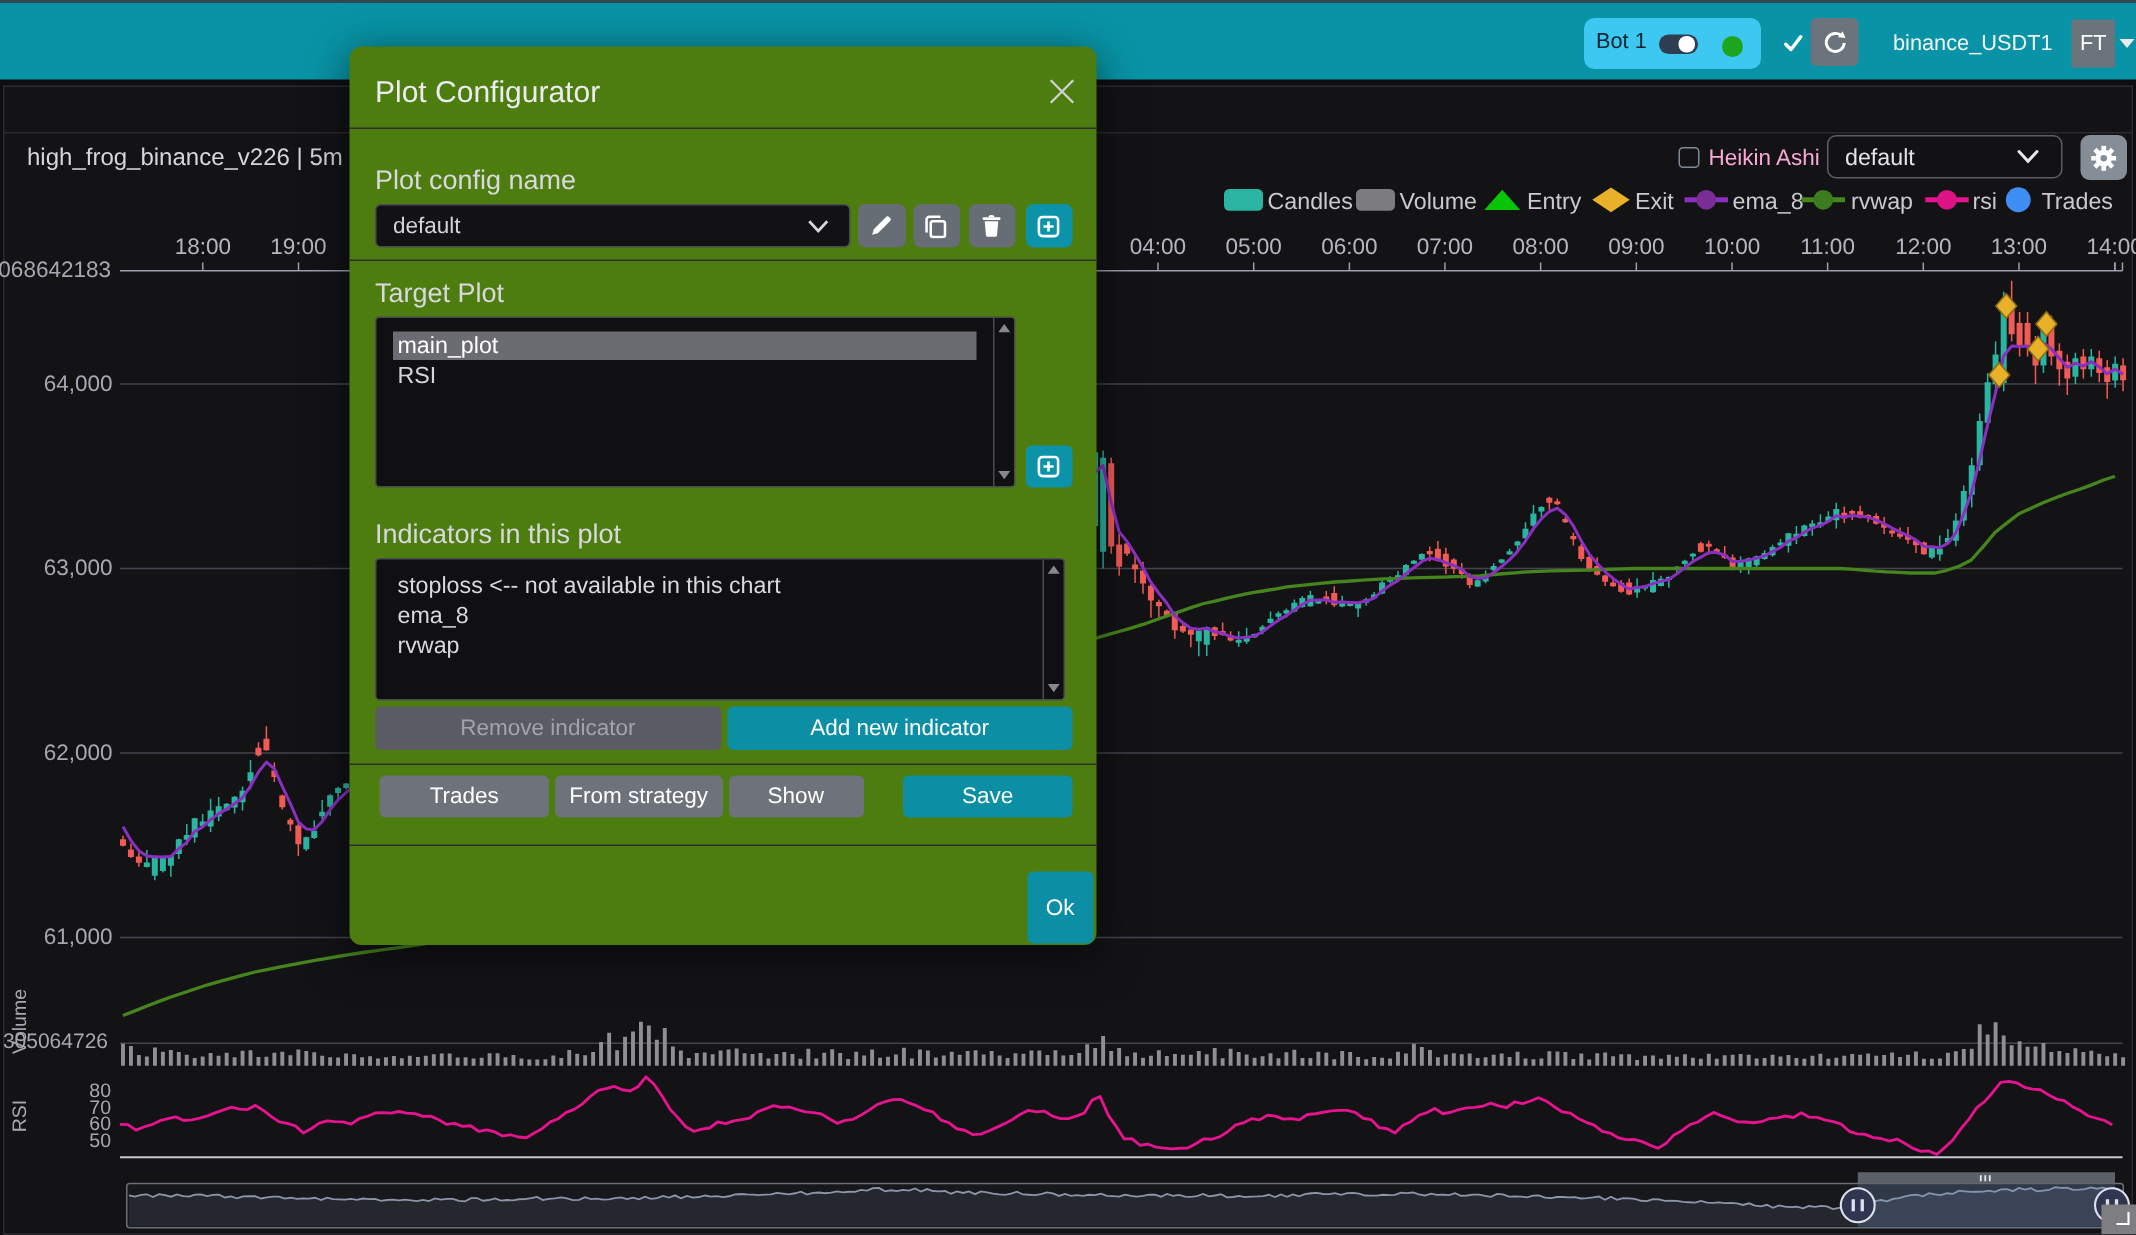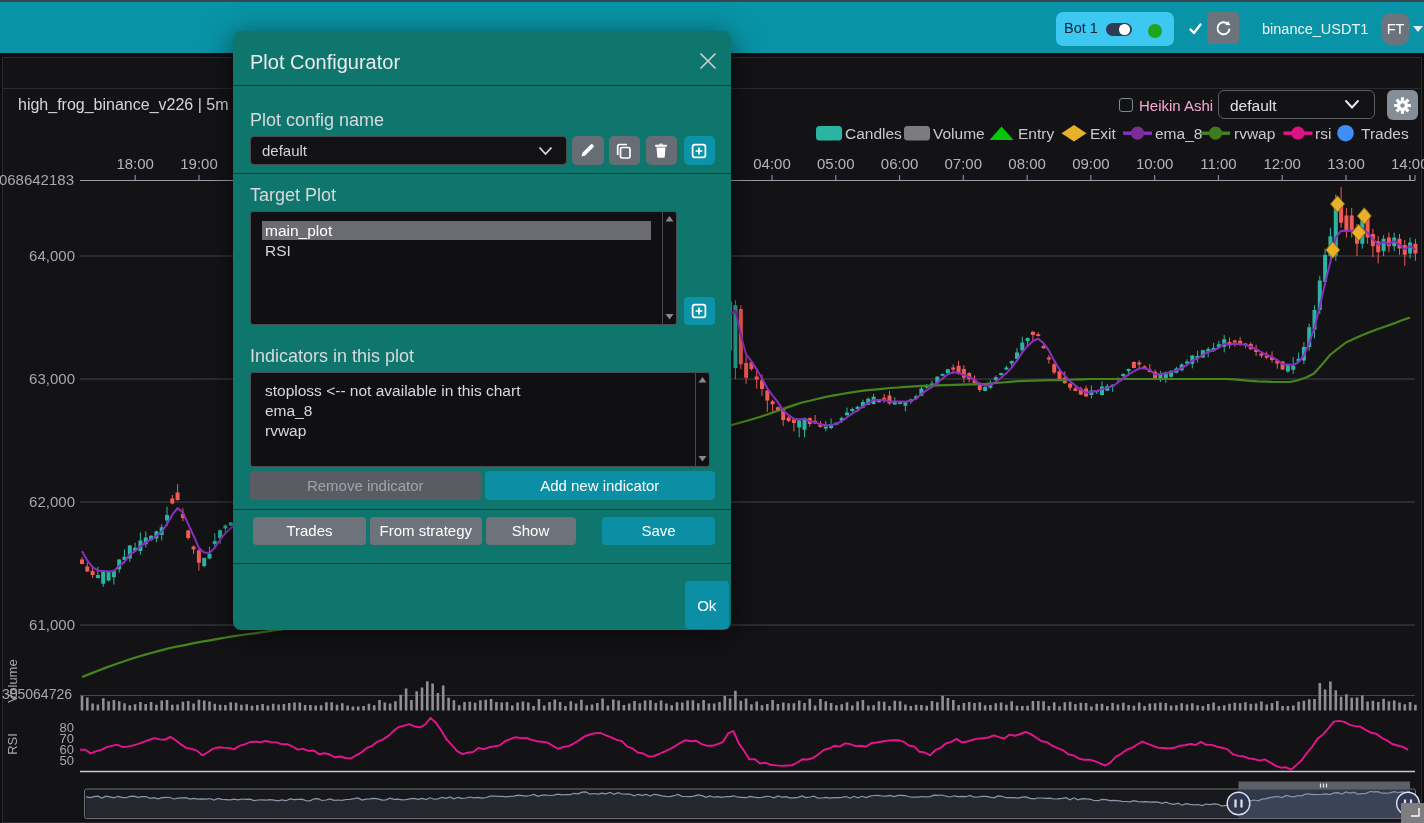--- a/index.html
+++ b/index.html
@@ -3,21 +3,21 @@
 <style>
 *{margin:0;padding:0;box-sizing:border-box}
 html,body{width:1424px;height:823px;overflow:hidden;background:#0e0e10;font-family:"Liberation Sans",sans-serif}
 #nav{position:absolute;left:0;top:0;width:1424px;height:53px;background:#0894a6;z-index:10;border-top:2px solid #37474f}
 #card{position:absolute;left:2px;top:57px;width:1420px;height:766px;background:#131316;border:1px solid #2a2a2f;z-index:1}
 #carddiv{position:absolute;left:2px;top:88px;width:1420px;height:1px;background:#2a2a2f;z-index:3}
 .abs{position:absolute}
 .btn{display:flex;align-items:center;justify-content:center;border-radius:4px;font-size:15px;color:#fff}
 .teal{background:#0c8fa5}
 .gray{background:#6e737b}
-#modal{position:absolute;left:233px;top:31px;width:498px;height:599px;background:#0f766e;border-radius:8px;
+#modal{position:absolute;left:233px;top:31px;width:498px;height:599px;background:#4d7c0f;border-radius:8px;
  z-index:20;box-shadow:0 6px 30px rgba(0,0,0,.55);color:#dcdce0}
 .mlabel{font-size:18px;color:#d9d9dd}
 .hr{position:absolute;left:0;width:498px;height:1px;background:#2e2e31}
 .lbox{position:absolute;background:#101013;border:1px solid #4a4a52;border-radius:3px}
 .sbar{position:absolute;right:0;top:0;bottom:0;width:14px;border-left:1px solid #4a4a52}
 .icbtn{position:absolute;width:31.5px;height:29px;border-radius:5px;background:#666d75;display:flex;align-items:center;justify-content:center}
 </style></head><body>
 <div id="card"></div>
 <div id="carddiv"></div>
 <svg width="1424" height="823" viewBox="0 0 1424 823" style="position:absolute;left:0;top:0;z-index:2" shape-rendering="auto">
@@ -132,21 +132,21 @@
 <div class="abs" style="left:1148px;top:21.5px;width:14px;height:14px;background:#1ea51e;border-radius:50%;z-index:11"></div>
 <svg class="abs" style="left:1189px;top:21px;z-index:11" width="13" height="12" viewBox="0 0 13 12">
 <path d="M1.5 6.5 L5 10 L11.5 1.5" stroke="#fff" stroke-width="2.3" fill="none" stroke-linecap="round" stroke-linejoin="round"></path>
     </svg>
 <div class="abs" style="left:1207px;top:10px;width:32px;height:32px;background:#6b747c;border-radius:4px;z-index:11"></div>
 <svg class="abs" style="left:1215px;top:18px;z-index:12" width="17" height="17" viewBox="0 0 17 17">
 <path d="M12.9 4.2 A6 6 0 1 0 14.5 8.6" stroke="#fff" stroke-width="1.9" fill="none"></path>
 <path d="M10.4 4.9 L15.3 5.3 L13.4 0.9 Z" fill="#fff"></path>
     </svg>
 <div class="abs" style="left:1262px;top:19px;font-size:14.5px;color:#f2f2f4;z-index:11">binance_USDT1</div>
-<div class="abs" style="left:1381px;top:11px;width:29px;height:32px;background:#6b747c;border-radius:11px;z-index:11;
+<div class="abs" style="left:1381px;top:11px;width:29px;height:32px;background:#6b747c;border-radius:0;z-index:11;
 display:flex;align-items:center;justify-content:center;color:#fff;font-size:14.5px">FT</div>
 <div class="abs" style="left:1413px;top:24px;z-index:11;width:0;height:0;border-left:5px solid transparent;border-right:5px solid transparent;border-top:6px solid #e9e9ee"></div>
 </div>
 <div class="abs" style="left:1119px;top:97.5px;width:14px;height:14px;border:1.4px solid #7d8a96;border-radius:3px;z-index:3"></div>
 <div class="abs" style="left:1139px;top:97px;font-size:15px;color:#f9a8d4;z-index:3">Heikin Ashi</div>
 <div class="abs" style="left:1218px;top:90px;width:157px;height:28.5px;background:#121214;border:1px solid #5c5c64;border-radius:6px;z-index:3"></div>
 <div class="abs" style="left:1230px;top:96.5px;font-size:15.5px;color:#e2e2e6;z-index:4">default</div>
 <svg class="abs" style="left:1344px;top:99px;z-index:4" width="16" height="11" viewBox="0 0 16 11">
 <path d="M2 2 L8 8.5 L14 2" stroke="#e8e8ec" stroke-width="2" fill="none" stroke-linecap="round"></path>
   </svg>

